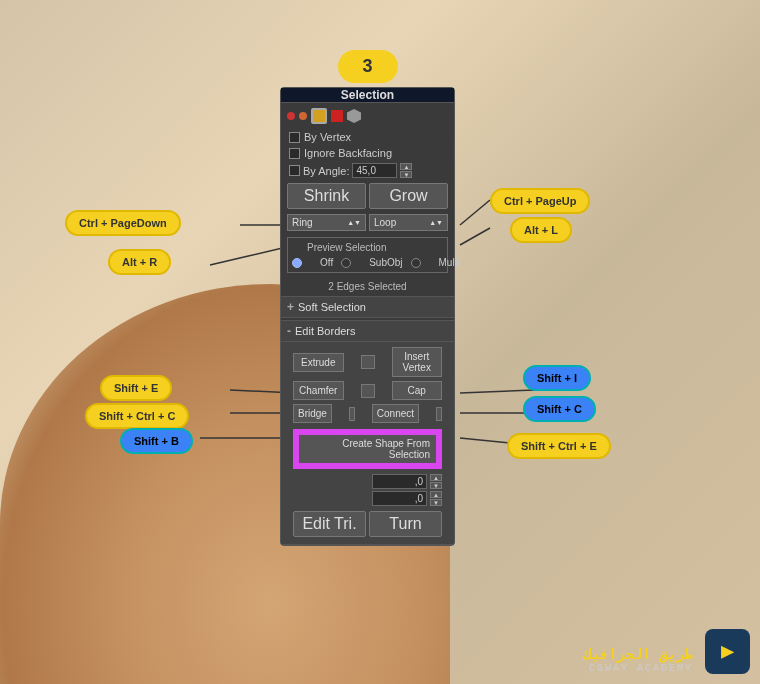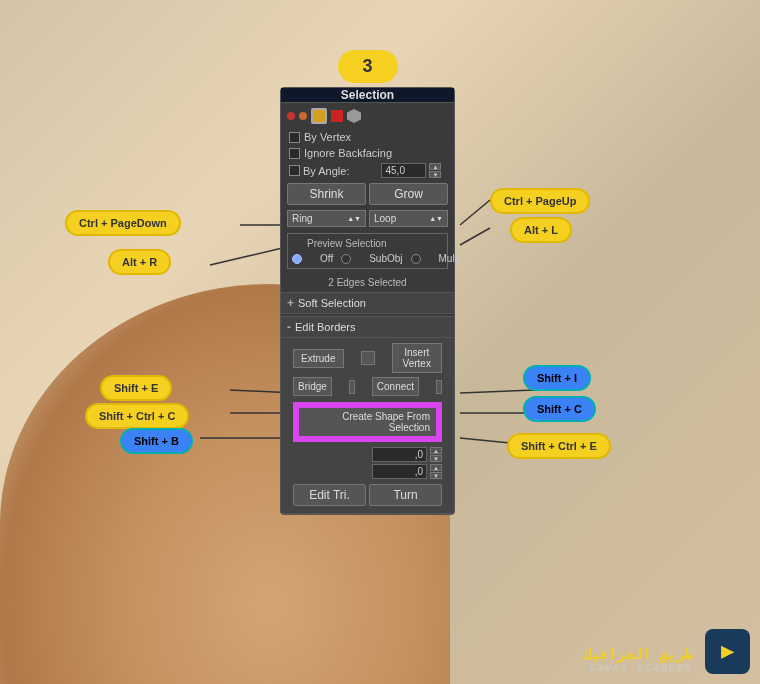--- a/index.html
+++ b/index.html
@@ -128,21 +128,20 @@
       gap: 3px;
     }
 
     .angle-input {
       background: #2a2a2a;
       border: 1px solid #666;
       color: #ccc;
       font-size: 10px;
       width: 45px;
       padding: 1px 3px;
-      margin-left: 29px;
     }
 
     .spinner-btns {
       display: flex;
       flex-direction: column;
       gap: 1px;
     }
 
     .spin-btn {
       width: 12px;
@@ -161,21 +160,21 @@
       display: flex;
       gap: 3px;
       padding: 3px 6px;
     }
 
     .panel-btn {
       flex: 1;
       background: #555;
       border: 1px solid #777;
       color: #ddd;
-      font-size: 12px;
+      font-size: 16px;
       padding: 3px 4px;
       text-align: center;
       cursor: pointer;
       border-radius: 2px;
     }
 
     .ring-loop-row {
       display: flex;
       gap: 3px;
       padding: 2px 6px;
@@ -521,20 +520,25 @@
     </div>
 
     <div class="section-edit">
 
       <div class="row-with-sq">
         <div class="half-btn">Extrude</div>
         <div class="small-sq-btn"></div>
         <div class="half-btn">Insert Vertex</div>
       </div>
 
+      <div class="row-with-sq">
+        <div class="half-btn">Chamfer</div>
+        <div class="small-sq-btn"></div>
+        <div class="half-btn">Cap</div>
+      </div>
 
       <div class="row-with-sq">
         <div class="half-btn">Bridge</div>
         <div class="small-sq-btn"></div>
         <div class="half-btn">Connect</div>
         <div class="small-sq-btn"></div>
       </div>
 
       <div class="row-with-sq">
         <div class="create-shape-btn">Create Shape From Selection</div>

